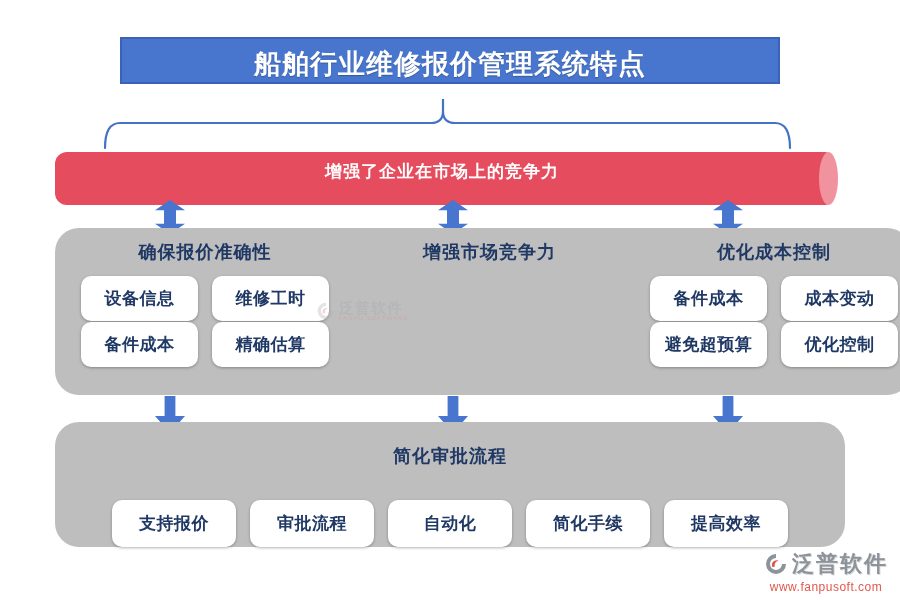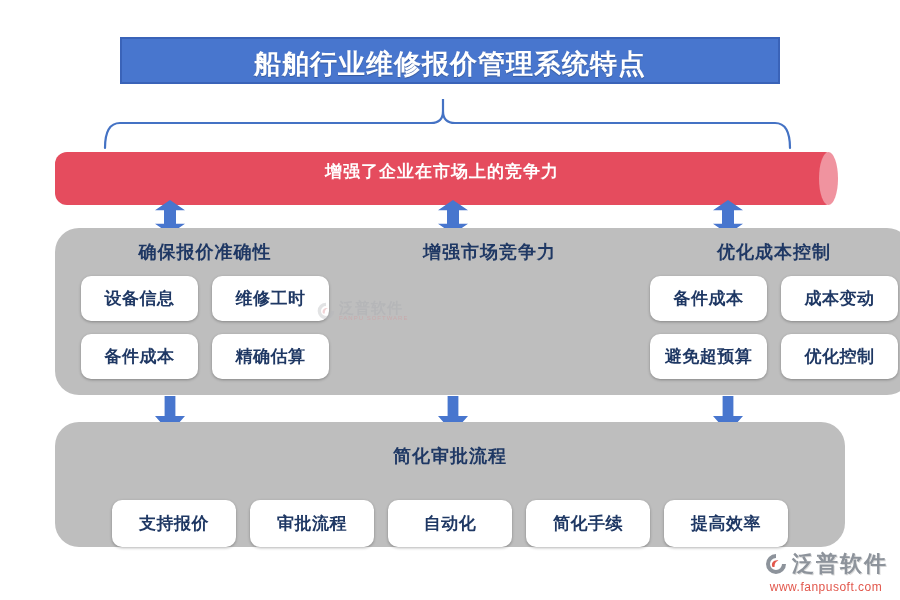--- a/index.html
+++ b/index.html
@@ -65,21 +65,21 @@
   .panel-1{top:228px;width:856px;height:167px;padding:12px 13px 0 26px;}
   .panel-2{top:422px;width:790px;height:125px;padding:22px 0 0 0;}
   .groups-row{display:flex;justify-content:space-between;}
   .group{width:248px;}
   .group-header,.panel2-header{
     text-align:center;color:var(--navy);font-size:18px;font-weight:bold;
     letter-spacing:1px;height:24px;line-height:24px;
   }
   .group-grid{
     margin-top:12px;display:grid;grid-template-columns:1fr 1fr;
-    gap:13px 14px;
+    gap:1px 14px;
   }
   .feature-box{
     height:45px;background:#ffffff;border-radius:10px;
     display:flex;align-items:center;justify-content:center;
     color:var(--navy);font-size:17px;font-weight:bold;letter-spacing:.5px;
     box-shadow:0 1px 3px rgba(0,0,0,.30);
     white-space:nowrap;
   }
   .bottom-row{
     margin-top:32px;display:flex;justify-content:center;gap:14px;

